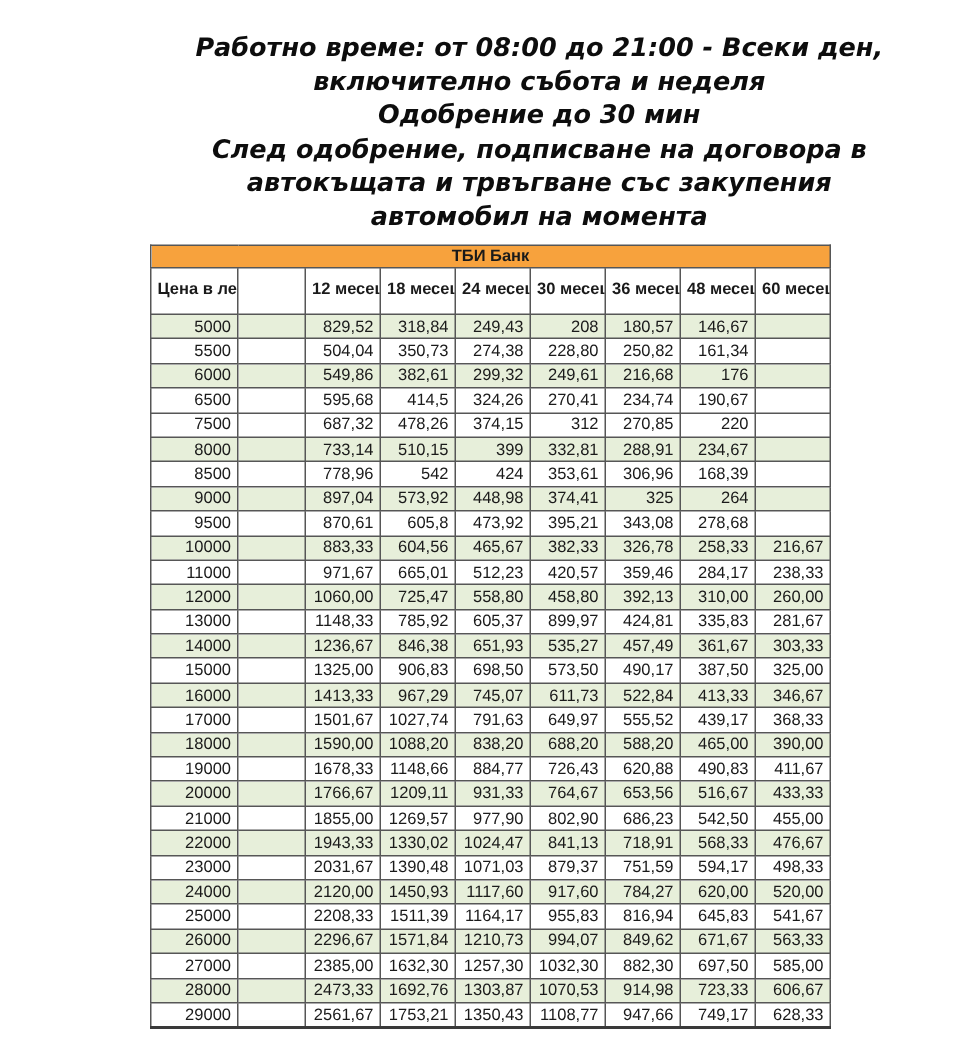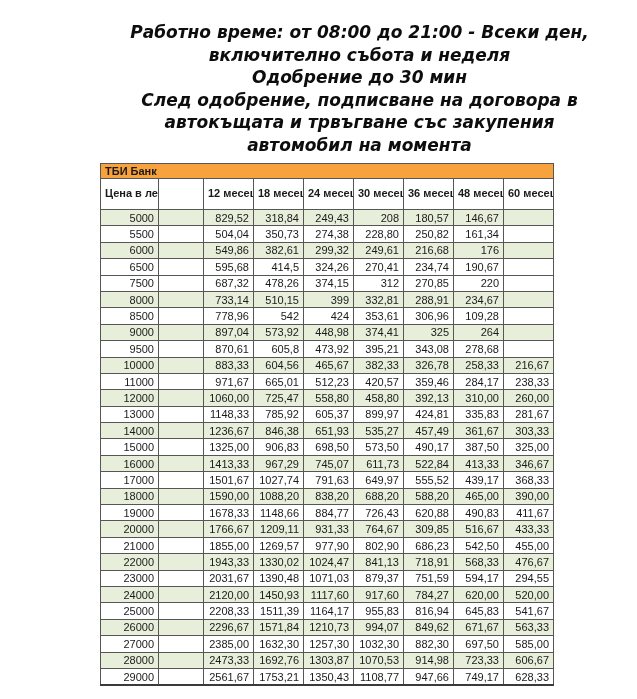--- a/index.html
+++ b/index.html
@@ -39,21 +39,21 @@
     color:#1a1a1a;
     overflow:hidden;
     white-space:nowrap;
     vertical-align:middle;
     padding:0 4px;
   }
   td.banner{
     background:var(--banner-bg,#f7a23d);
     color:var(--banner-text,#42210b);
     font-weight:bold;
-    text-align:left;
+    text-align:center;
     height:14px;
     font-size:11.5px;
   }
   td.colhead{
     font-weight:bold;
     white-space:pre-line;
     text-align:left;
     height:30px;
     line-height:13.5px;
     padding:1px 4px;
@@ -183,21 +183,21 @@
             <td class="num"></td>
           </tr>
           <tr>
             <td class="num">8500</td>
             <td class="num"></td>
             <td class="num">778,96</td>
             <td class="num">542</td>
             <td class="num">424</td>
             <td class="num">353,61</td>
             <td class="num">306,96</td>
-            <td class="num">109,28</td>
+            <td class="num">168,39</td>
             <td class="num"></td>
           </tr>
           <tr class="green">
             <td class="num">9000</td>
             <td class="num"></td>
             <td class="num">897,04</td>
             <td class="num">573,92</td>
             <td class="num">448,98</td>
             <td class="num">374,41</td>
             <td class="num">325</td>
@@ -325,21 +325,21 @@
             <td class="num">490,83</td>
             <td class="num">411,67</td>
           </tr>
           <tr class="green">
             <td class="num">20000</td>
             <td class="num"></td>
             <td class="num">1766,67</td>
             <td class="num">1209,11</td>
             <td class="num">931,33</td>
             <td class="num">764,67</td>
-            <td class="num">309,85</td>
+            <td class="num">653,56</td>
             <td class="num">516,67</td>
             <td class="num">433,33</td>
           </tr>
           <tr>
             <td class="num">21000</td>
             <td class="num"></td>
             <td class="num">1855,00</td>
             <td class="num">1269,57</td>
             <td class="num">977,90</td>
             <td class="num">802,90</td>
@@ -360,21 +360,21 @@
           </tr>
           <tr>
             <td class="num">23000</td>
             <td class="num"></td>
             <td class="num">2031,67</td>
             <td class="num">1390,48</td>
             <td class="num">1071,03</td>
             <td class="num">879,37</td>
             <td class="num">751,59</td>
             <td class="num">594,17</td>
-            <td class="num">294,55</td>
+            <td class="num">498,33</td>
           </tr>
           <tr class="green">
             <td class="num">24000</td>
             <td class="num"></td>
             <td class="num">2120,00</td>
             <td class="num">1450,93</td>
             <td class="num">1117,60</td>
             <td class="num">917,60</td>
             <td class="num">784,27</td>
             <td class="num">620,00</td>

